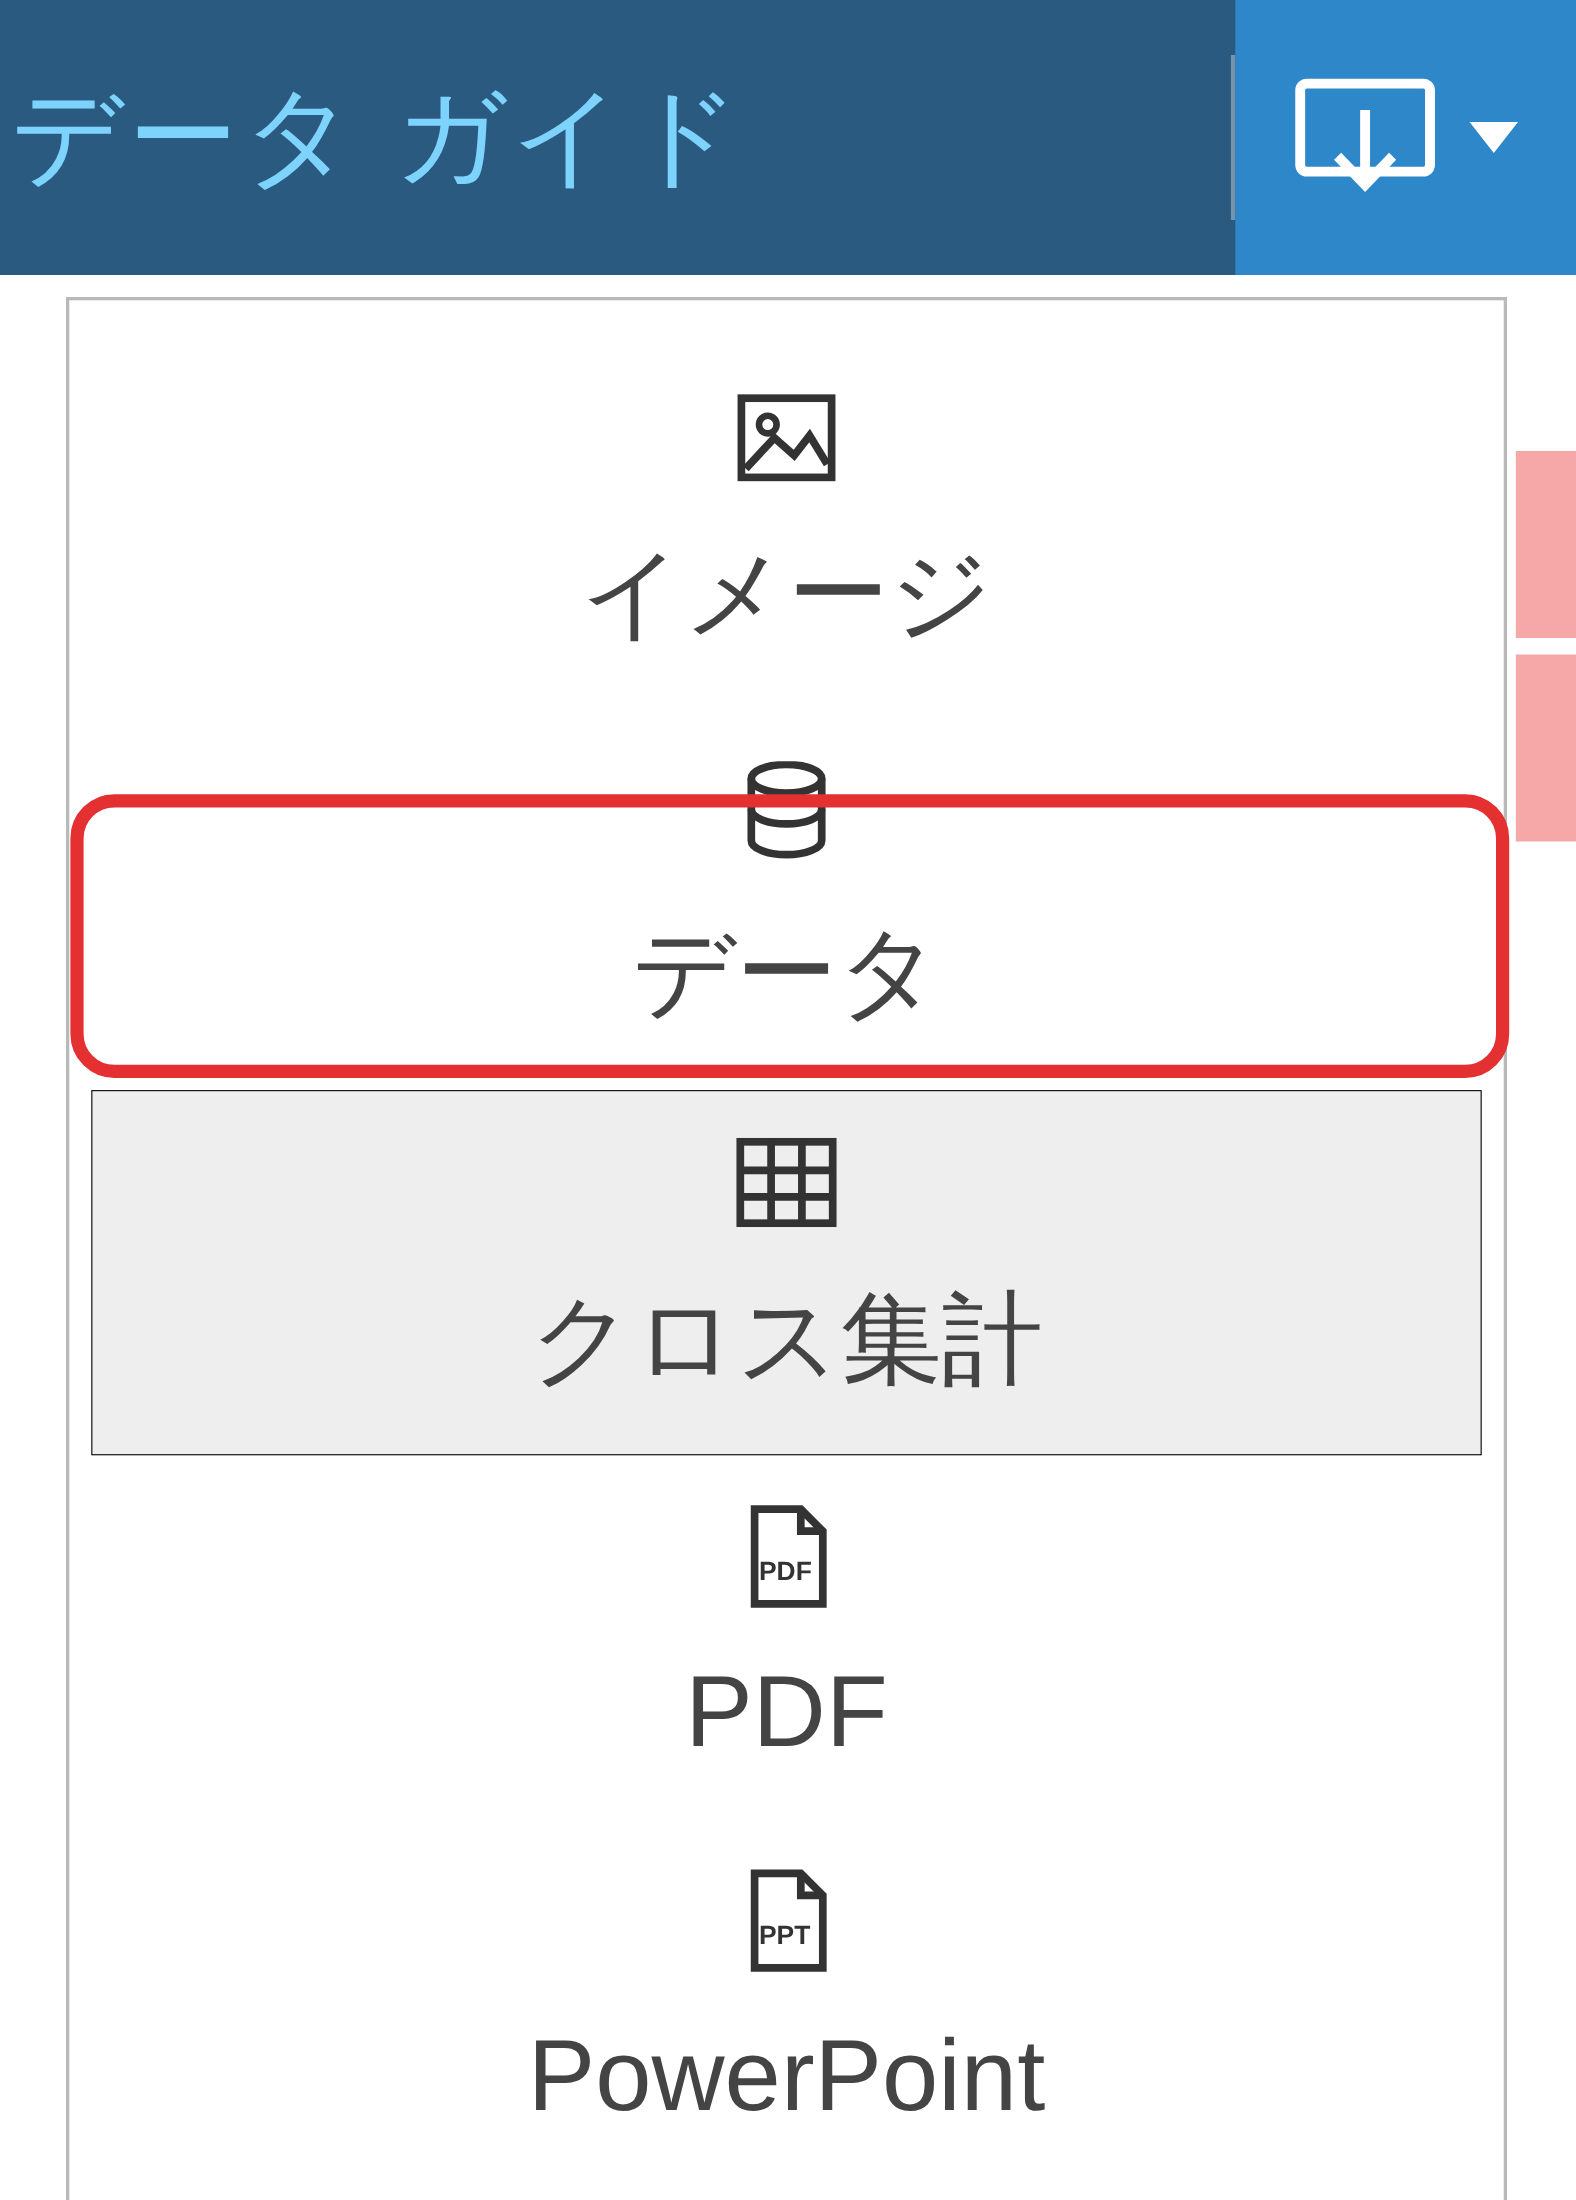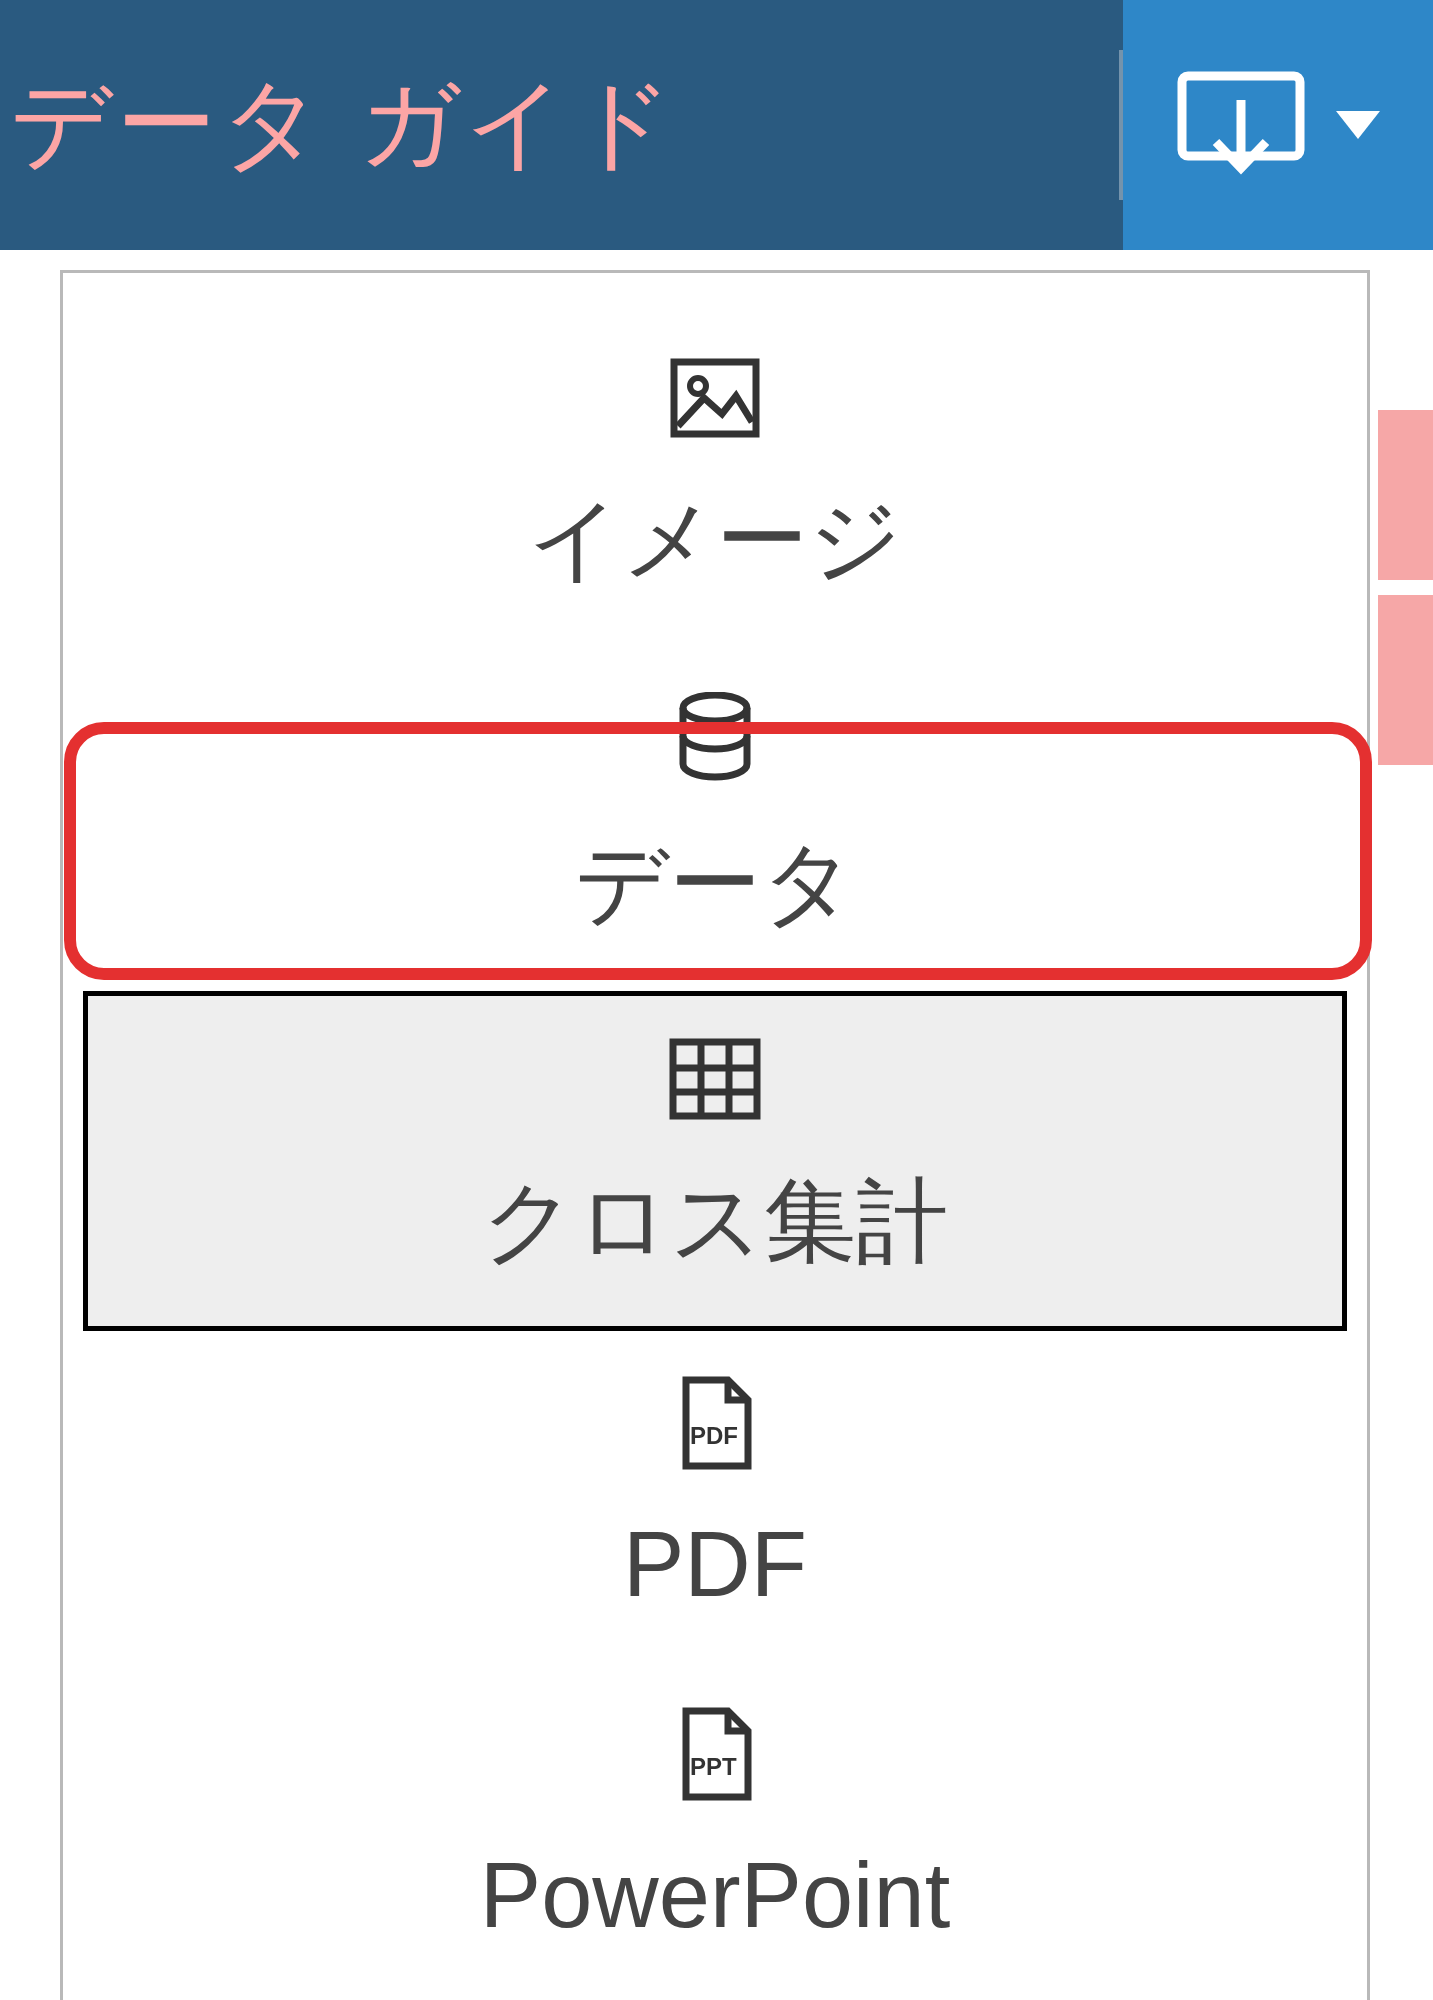--- a/index.html
+++ b/index.html
@@ -11,21 +11,21 @@
     width: 1433px;
     height: 2000px;
     overflow: hidden;
   }
 
   .toolbar {
     display: flex;
     align-items: stretch;
     height: 250px;
     background: #2a5a80;
-    color: #fca5a5;
+    color: #7dd3fc;
   }
   .toolbar-title {
     flex: 1;
     display: flex;
     align-items: center;
     padding-left: 10px;
     font-size: 100px;
     letter-spacing: 4px;
     white-space: nowrap;
   }
@@ -80,21 +80,21 @@
     align-items: center;
     gap: 40px;
     padding: 45px 50px;
     font-size: 92px;
     color: #444;
     white-space: nowrap;
     flex-direction: column;
   }
   .menu-item.hovered {
     background: #eeeeee;
-    border: 5px solid #000000;
+    border: 1px solid #000000;
     margin: 0 20px;
     padding: 42px 30px;
   }
   .highlight-ring {
     position: absolute;
     border: 12px solid #e43030;
     border-radius: 40px;
     pointer-events: none;
   }
 

